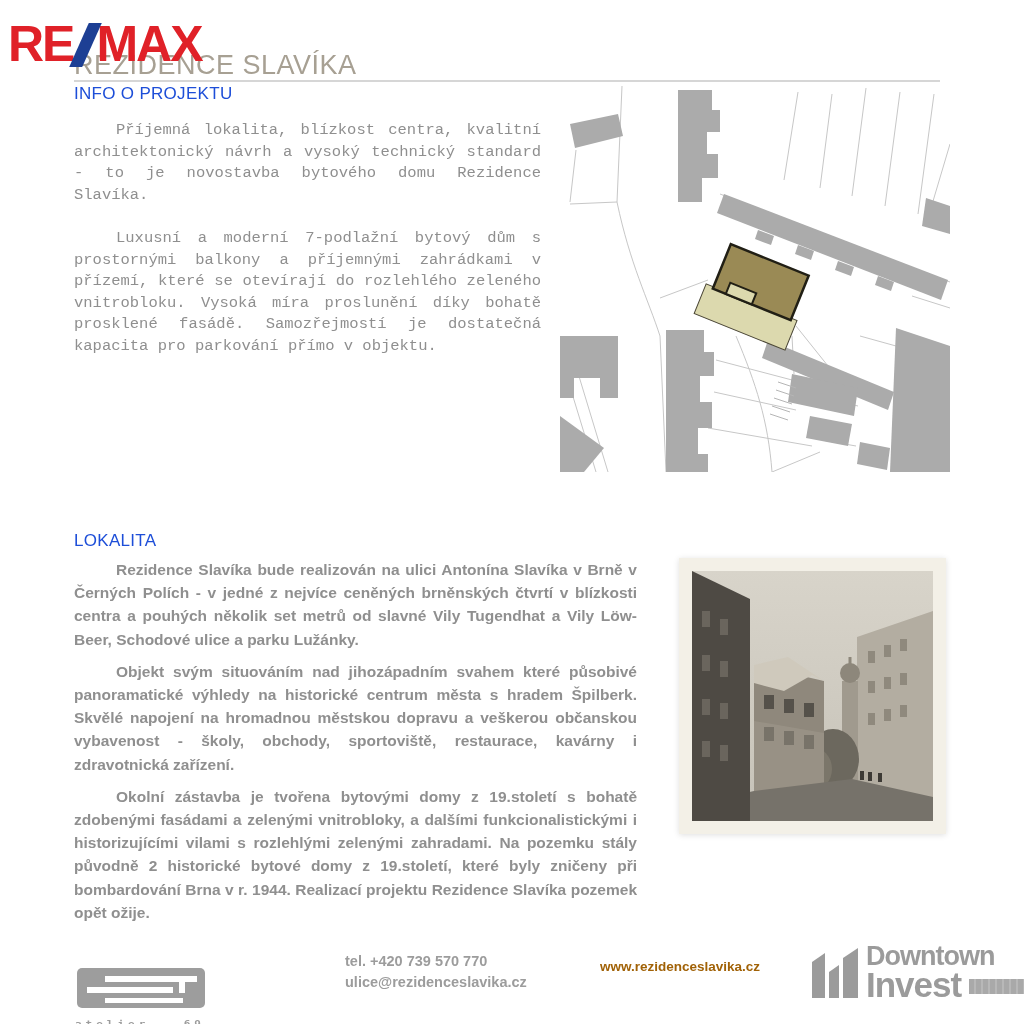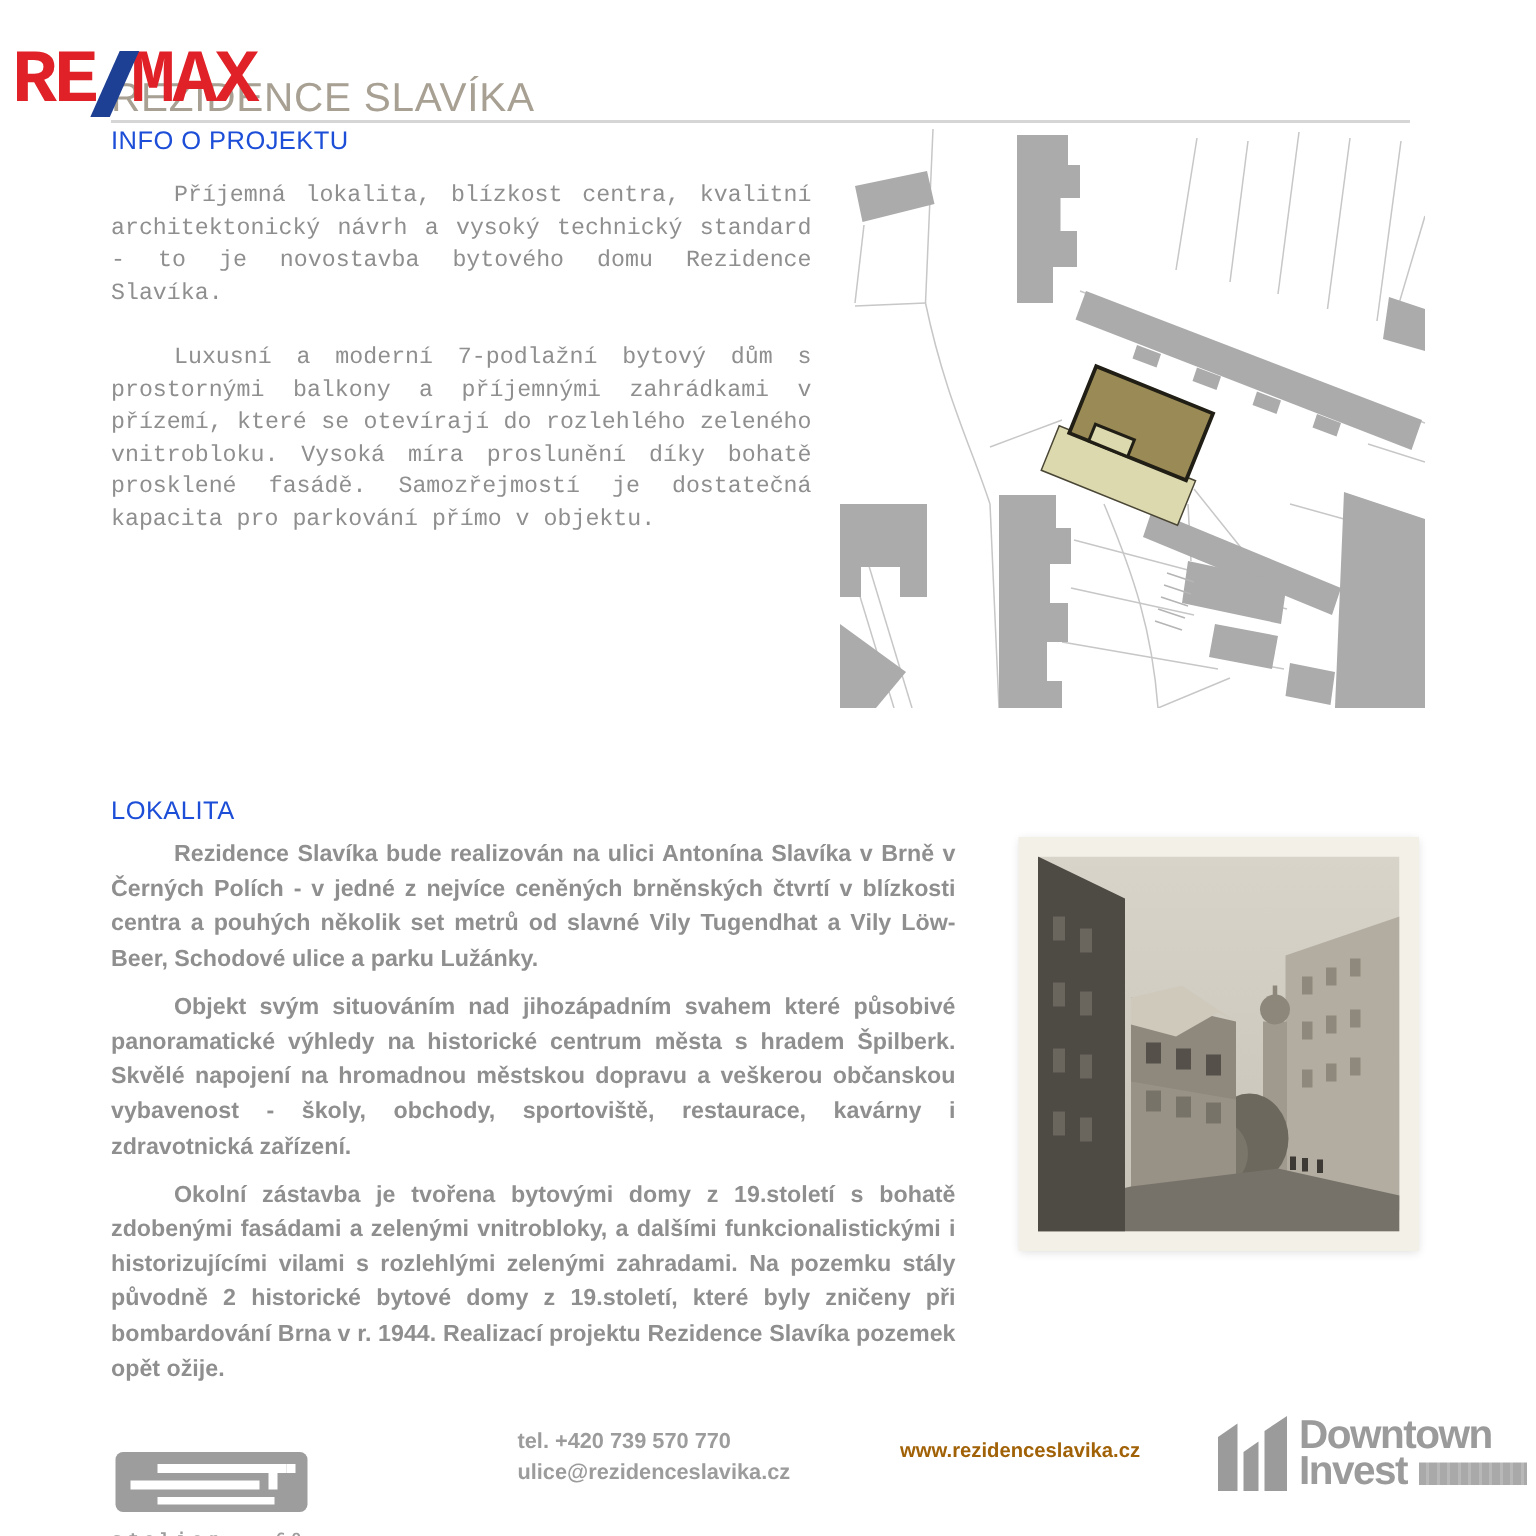--- a/index.html
+++ b/index.html
@@ -2,22 +2,22 @@
 <html><head>
 <meta charset="utf-8">
 <style>
   html,body{margin:0;padding:0;background:#ffffff;}
   .page{position:relative;width:1024px;height:1024px;background:#ffffff;overflow:hidden;
         font-family:"Liberation Sans",sans-serif;}
 
   
   .title{position:absolute;left:74px;top:50px;font-size:27px;color:#a7a093;
          letter-spacing:.5px;z-index:1;white-space:nowrap;}
-  .remax{position:absolute;left:8px;top:34px;z-index:2;display:flex;align-items:center;
-         font-weight:bold;font-size:50px;line-height:.78;color:#e02128;letter-spacing:-2px;font-family:Liberation Mono, monospace;}
+  .remax{position:absolute;left:8px;top:23px;z-index:2;display:flex;align-items:flex-end;
+         font-weight:bold;font-size:50px;line-height:.78;color:#e02128;letter-spacing:-2px;}
   .remax .slash{display:inline-block;width:13px;height:44px;background:#1d3f94;
          transform:skewX(-24deg);margin:0 4px -3px 6px;}
   .rule{position:absolute;left:74px;top:80px;width:866px;height:2px;background:#d6d6d6;}
 
   .sec-heading{position:absolute;font-size:17px;color:#1d4ed8;letter-spacing:.3px;}
   .h-info{left:74px;top:84px;}
   .h-lok{left:74px;top:531px;}
 
   .info-paras{position:absolute;left:74px;top:120px;width:467px;font-size:15.5px;
         line-height:21.5px;color:#8f8f8f;text-align:justify;}
@@ -38,21 +38,21 @@
   .atelier-text{display:flex;justify-content:space-between;width:130px;margin-top:3px;
         font-family:"DejaVu Sans Mono",monospace;font-weight:bold;font-size:11px;
         letter-spacing:4px;color:#9d9d9d;transform:scaleY(.85);}
   .contact{position:absolute;left:345px;top:951px;font-size:14.5px;font-weight:bold;
         color:#9c9c9c;line-height:21px;}
   .website{position:absolute;left:600px;top:959px;font-size:13.5px;font-weight:bold;color:#a16207;}
   .devlogo{position:absolute;left:812px;top:944px;display:flex;align-items:center;gap:8px;}
   .devtext{display:flex;flex-direction:column;margin-top:1px;}
   .dev1{font-size:27px;font-weight:bold;color:#9b9b9b;line-height:.85;letter-spacing:-1px;}
   .dev2row{display:flex;align-items:center;}
-  .dev2{font-size:27px;font-weight:bold;color:#9b9b9b;line-height:.95;letter-spacing:-1px;}
+  .dev2{font-size:35px;font-weight:bold;color:#9b9b9b;line-height:.95;letter-spacing:-1px;}
   .badge{width:72px;height:15px;margin-left:8px;margin-top:4px;
         background:repeating-linear-gradient(90deg,#a9a9a9 0 5px,#b8b8b8 5px 7px);}
 </style>
 </head>
 <body>
 
 <div class="page">
 
   <div class="title">REZIDENCE SLAVÍKA</div>
   <div class="remax">

